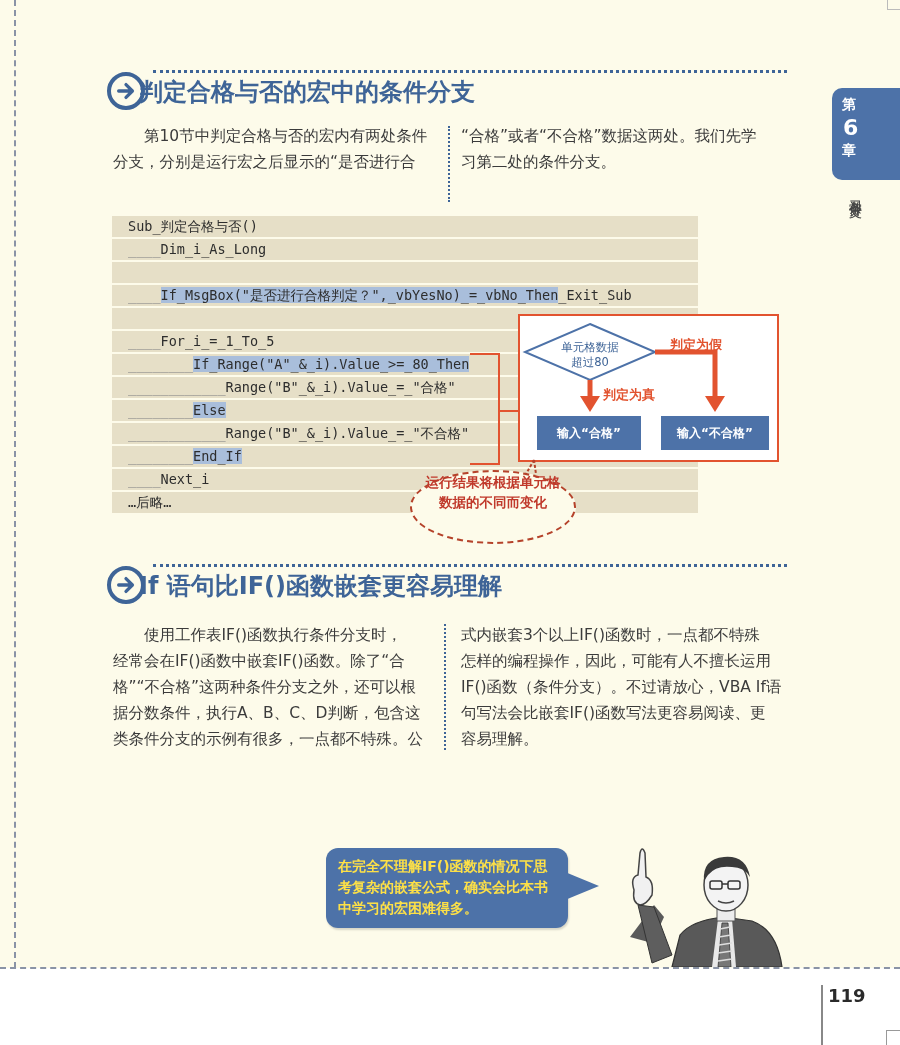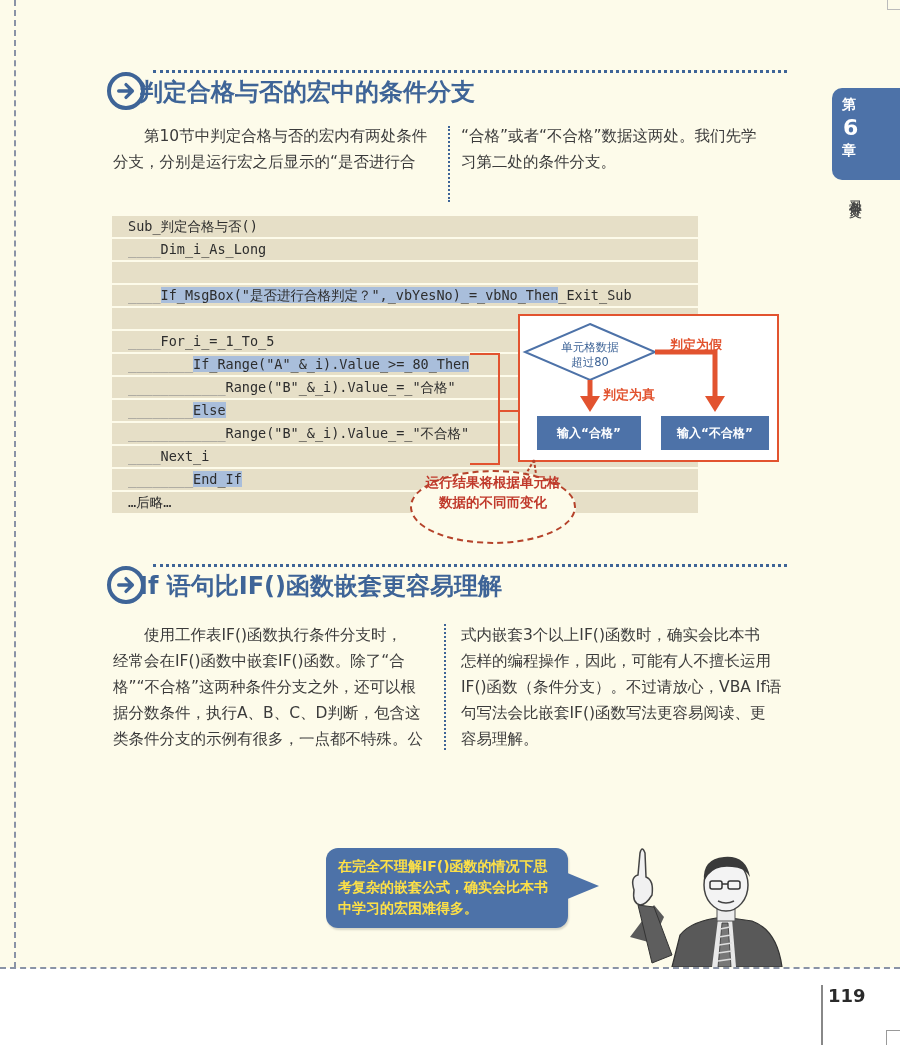--- a/index.html
+++ b/index.html
@@ -186,22 +186,22 @@
     <div class="line"><span>Sub_判定合格与否()</span></div>
     <div class="line"><span class="sp">____</span><span>Dim_i_As_Long</span></div>
     <div class="line"></div>
     <div class="line"><span class="sp">____</span><span class="hl">If_MsgBox("是否进行合格判定？",_vbYesNo)_=_vbNo_Then</span><span>_Exit_Sub</span></div>
     <div class="line"></div>
     <div class="line"><span class="sp">____</span><span>For_i_=_1_To_5</span></div>
     <div class="line"><span class="sp">________</span><span class="hl">If_Range("A"_&amp;_i).Value_&gt;=_80_Then</span></div>
     <div class="line"><span class="sp">____________</span><span>Range("B"_&amp;_i).Value_=_"合格"</span></div>
     <div class="line"><span class="sp">________</span><span class="hl">Else</span></div>
     <div class="line"><span class="sp">____________</span><span>Range("B"_&amp;_i).Value_=_"不合格"</span></div>
+    <div class="line"><span class="sp">________</span><span class="hl">End_If</span></div>
     <div class="line"><span class="sp">____</span><span>Next_i</span></div>
-    <div class="line"><span class="sp">________</span><span class="hl">End_If</span></div>
     <div class="line"><span>…后略…</span></div>
   </div>
 
 <div class="bracket"></div>
 <div class="bracket-link"></div>
 
 <div class="diagram">
   <svg width="261" height="148" style="position:absolute;left:0;top:0;">
     <polygon points="70,8 135,36 70,64 5,36" fill="#fff" stroke="#4d72a8" stroke-width="2"></polygon>
 
@@ -240,21 +240,21 @@
 
 <div class="col-text" style="left:113px; top:622px; width:325px;">
   <div>　　使用工作表IF()函数执行条件分支时，</div>
   <div>经常会在IF()函数中嵌套IF()函数。除了“合</div>
   <div>格”“不合格”这两种条件分支之外，还可以根</div>
   <div>据分数条件，执行A、B、C、D判断，包含这</div>
   <div>类条件分支的示例有很多，一点都不特殊。公</div>
 </div>
 <div class="col-divider" style="left:444px; top:624px; height:126px;"></div>
 <div class="col-text" style="left:461px; top:622px; width:325px;">
-  <div>式内嵌套3个以上IF()函数时，确实会比本书</div>
+  <div>式内嵌套3个以上IF()函数时，一点都不特殊</div>
   <div>怎样的编程操作，因此，可能有人不擅长运用</div>
   <div>IF()函数（条件分支）。不过请放心，VBA If语</div>
   <div>句写法会比嵌套IF()函数写法更容易阅读、更</div>
   <div>容易理解。</div>
 </div>
 
 <div class="bubble">
   <div>在完全不理解IF()函数的情况下思</div>
   <div>考复杂的嵌套公式，确实会比本书</div>
   <div>中学习的宏困难得多。</div>

